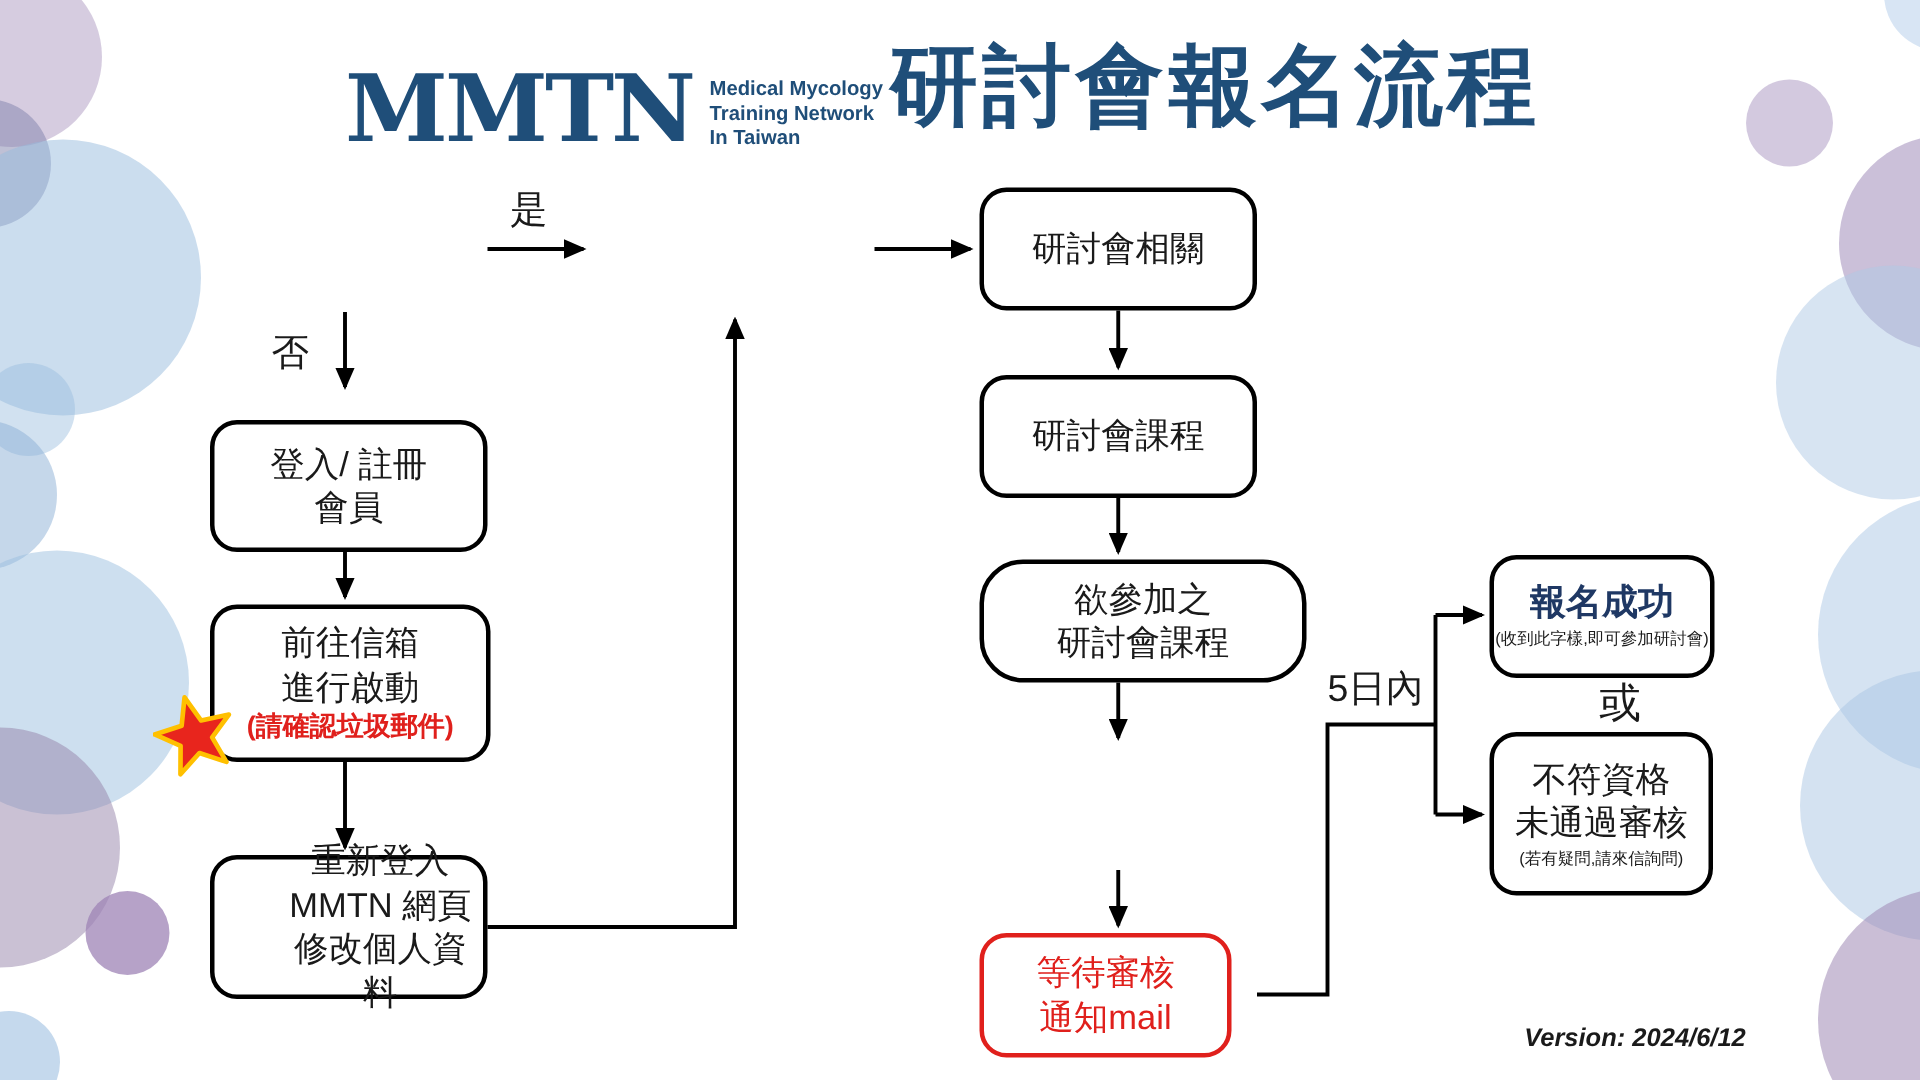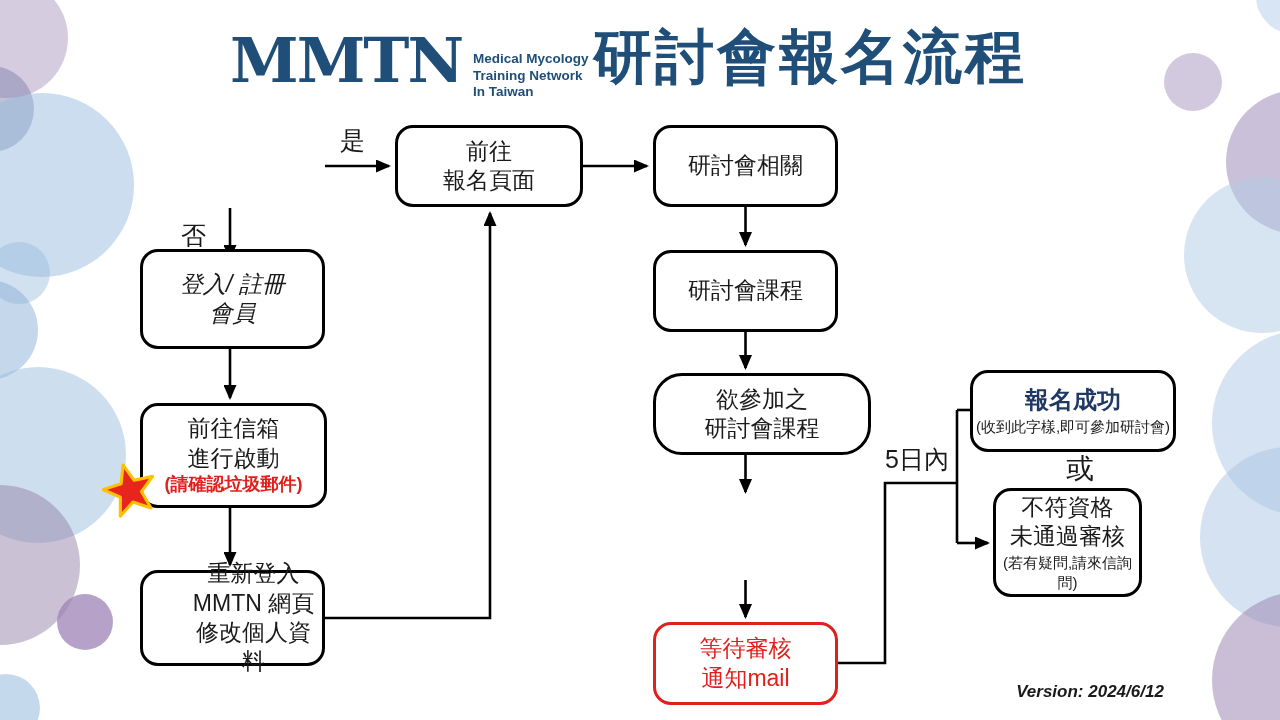--- a/index.html
+++ b/index.html
@@ -8,26 +8,26 @@
     overflow:hidden;font-family:"Liberation Sans",sans-serif;margin:0 auto;
   }
   .circle{position:absolute;border-radius:50%;}
   .connectors{position:absolute;left:0;top:0;z-index:2;}
   .fbox{
     position:absolute;z-index:3;background:#fff;border:3px solid #000;
     border-radius:18px;display:flex;flex-direction:column;align-items:center;
     justify-content:center;text-align:center;color:#1a1a1a;
     font-size:23px;line-height:1.28;box-sizing:border-box;
   }
-  .fbox .note{font-size:15px;line-height:1.3;margin-top:2px;color:#1a1a1a;}
+  .fbox .note{font-size:11px;line-height:1.3;margin-top:2px;color:#1a1a1a;}
   .fbox.red{border-color:#E0201C;color:#E0201C;}
   .fbox .warn{font-size:18px;font-weight:bold;color:#E0201C;line-height:1.3;}
   .fbox .big-navy{font-size:24px;font-weight:bold;color:#1F3864;line-height:1.2;}
   .lbl{position:absolute;z-index:4;color:#1a1a1a;font-size:25px;line-height:1;}
-  #logo{position:absolute;left:230px;top:33px;display:flex;align-items:flex-start;gap:11px;z-index:3;}
+  #logo{position:absolute;left:230px;top:33px;display:flex;align-items:flex-end;gap:11px;z-index:3;}
   #logo .acronym{
     font-family:"DejaVu Serif","Liberation Serif",serif;font-weight:bold;
     font-size:62px;line-height:0.9;color:#1F4E79;letter-spacing:-2px;
   }
   #logo .tagline{display:flex;flex-direction:column;justify-content:center;margin-top:18px;}
   #logo .tagline span{font-size:13.5px;font-weight:600;color:#1F4E79;line-height:1.23;}
   #page-title{
     position:absolute;left:593px;top:24px;z-index:3;font-size:59px;font-weight:800;
     color:#1F4E79;letter-spacing:3px;line-height:1.15;
   }
@@ -94,26 +94,22 @@
       <path d="M957 543 L988 543" marker-end="url(#arr)"></path>
     </g>
   </svg>
 
   <div class="lbl" style="left:340px;top:128px;">是</div>
   <div class="lbl" style="left:181px;top:223px;">否</div>
   <div class="lbl" style="left:885px;top:447px;">5日內</div>
   <div class="lbl" style="left:1066px;top:455px;font-size:28px;">或</div>
 
 
-  <div class="fbox" style="left:395px;top:125px;width:188px;height:82px;">
-    <span>前往</span>
-    <span>報名頁面</span>
-  </div>
 
-  <div class="fbox" style="left:140px;top:249px;width:185px;height:100px;font-style:italic;">
+  <div class="fbox" style="left:140px;top:280px;width:185px;height:88px;">
     <span>登入/ 註冊</span>
     <span>會員</span>
   </div>
 
   <div class="fbox" style="left:140px;top:403px;width:187px;height:105px;">
     <span>前往信箱</span>
     <span>進行啟動</span>
     <span class="warn">(請確認垃圾郵件)</span>
   </div>
 
@@ -130,26 +126,26 @@
   <div class="fbox" style="left:653px;top:250px;width:185px;height:82px;">
     <span>研討會課程</span>
   </div>
 
   <div class="fbox" style="left:653px;top:373px;width:218px;height:82px;border-radius:29px;">
     <span>欲參加之</span>
     <span>研討會課程</span>
   </div>
 
 
-  <div class="fbox red" style="left:653px;top:622px;width:185px;height:83px;">
+  <div class="fbox red" style="left:653px;top:622px;width:168px;height:83px;">
     <span>等待審核</span>
     <span>通知mail</span>
   </div>
 
-  <div class="fbox" style="left:970px;top:370px;width:206px;height:82px;">
+  <div class="fbox" style="left:993px;top:370px;width:150px;height:82px;">
     <span class="big-navy">報名成功</span>
     <span class="note">(收到此字樣,即可參加研討會)</span>
   </div>
 
   <div class="fbox" style="left:993px;top:488px;width:149px;height:109px;">
     <span>不符資格</span>
     <span>未通過審核</span>
     <span class="note">(若有疑問,請來信詢問)</span>
   </div>
 

